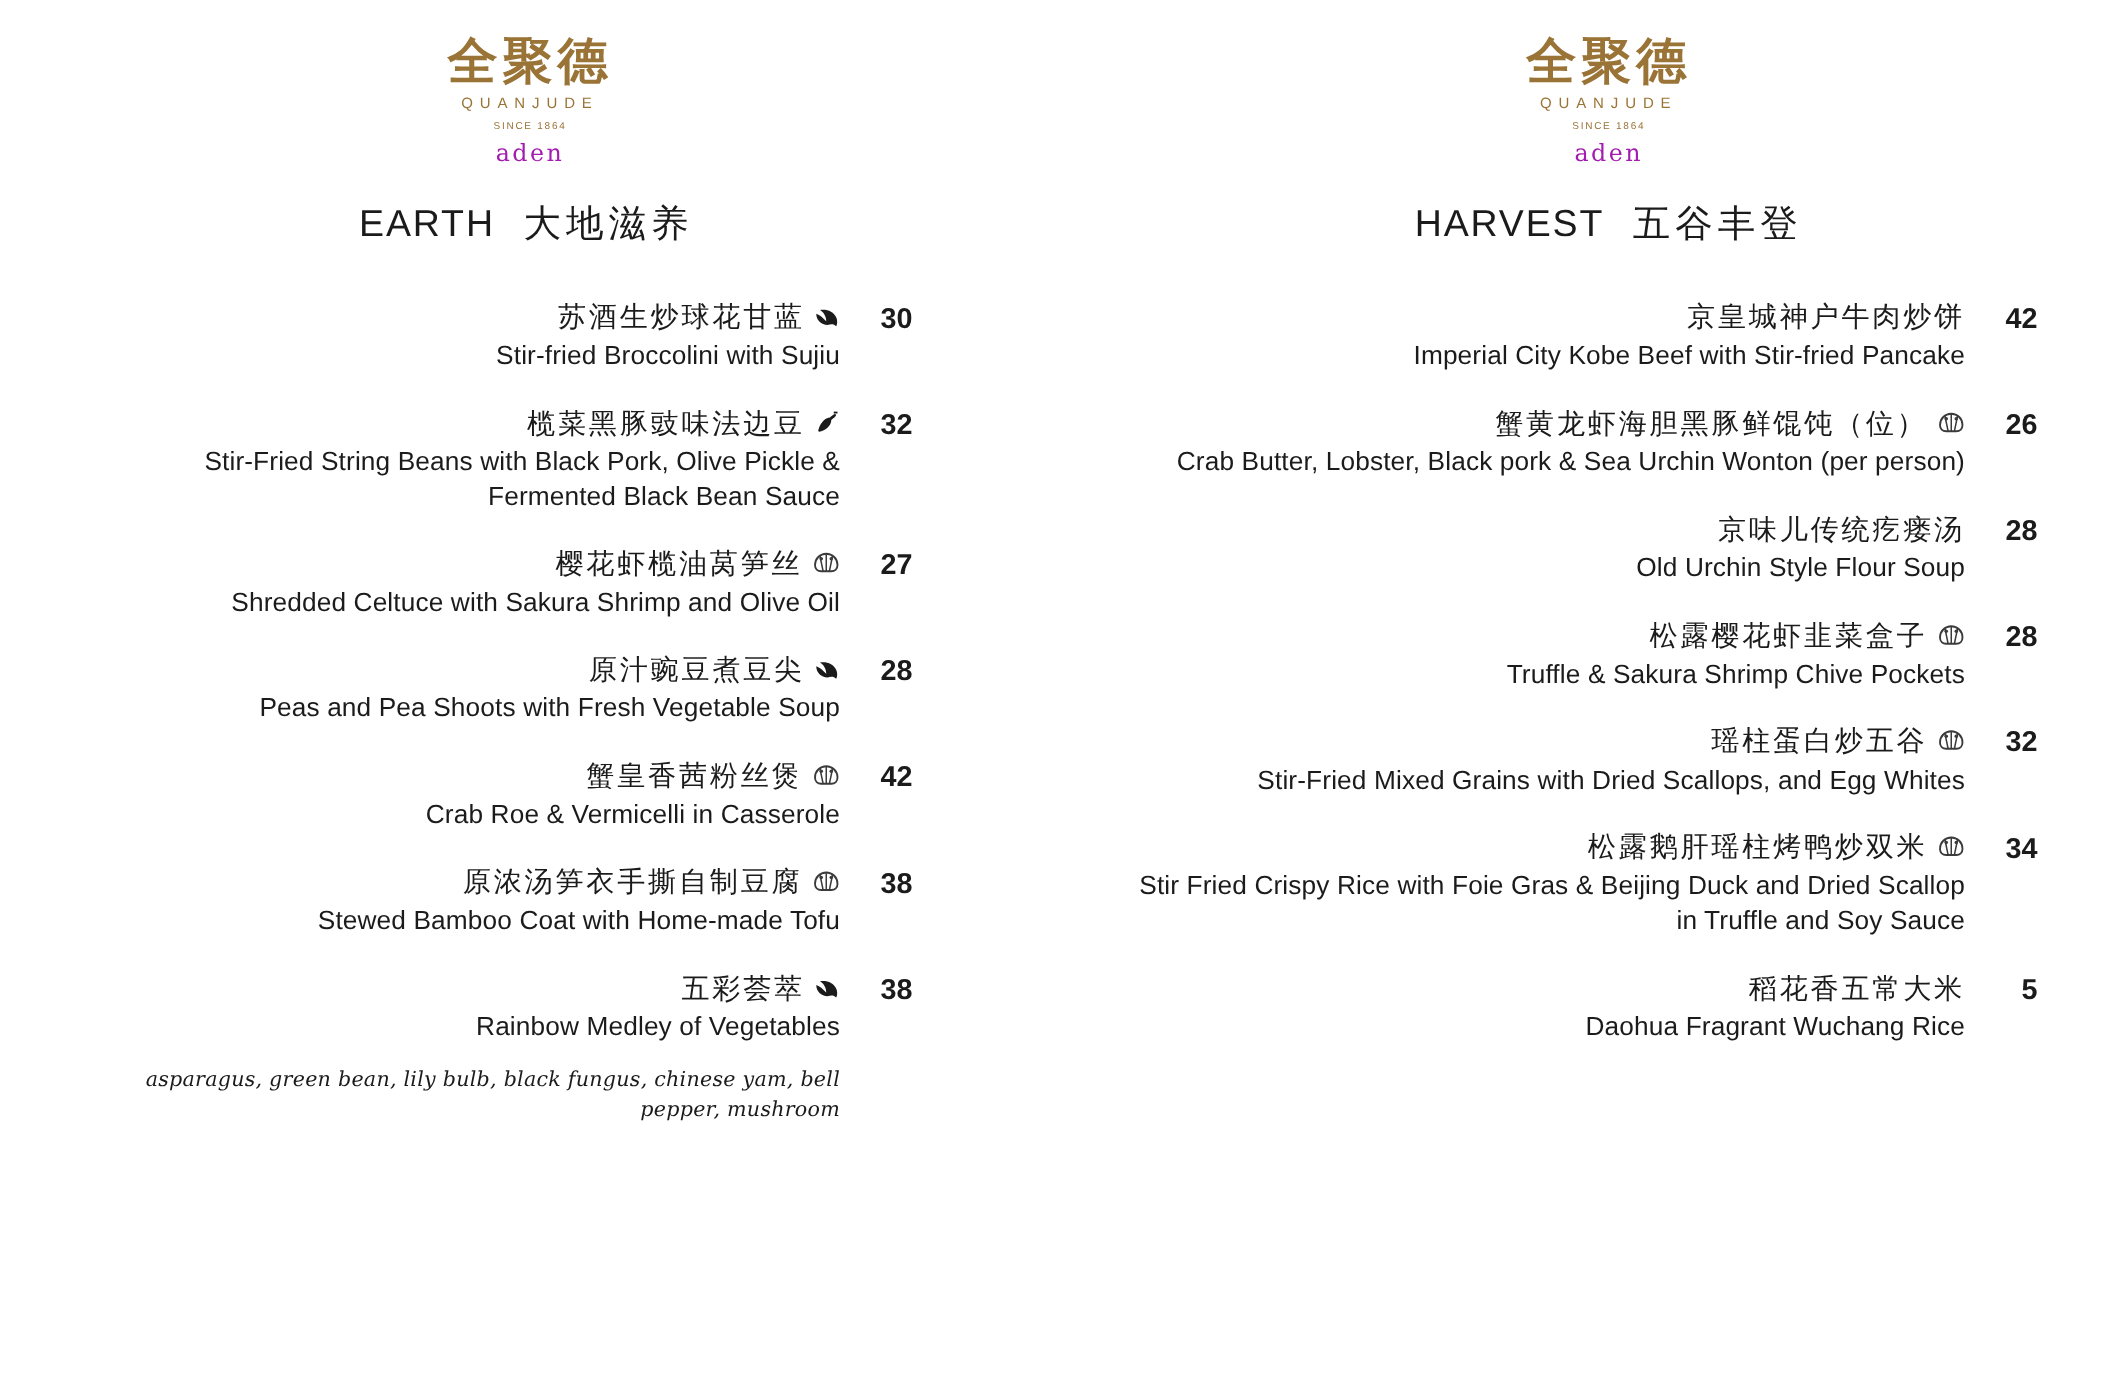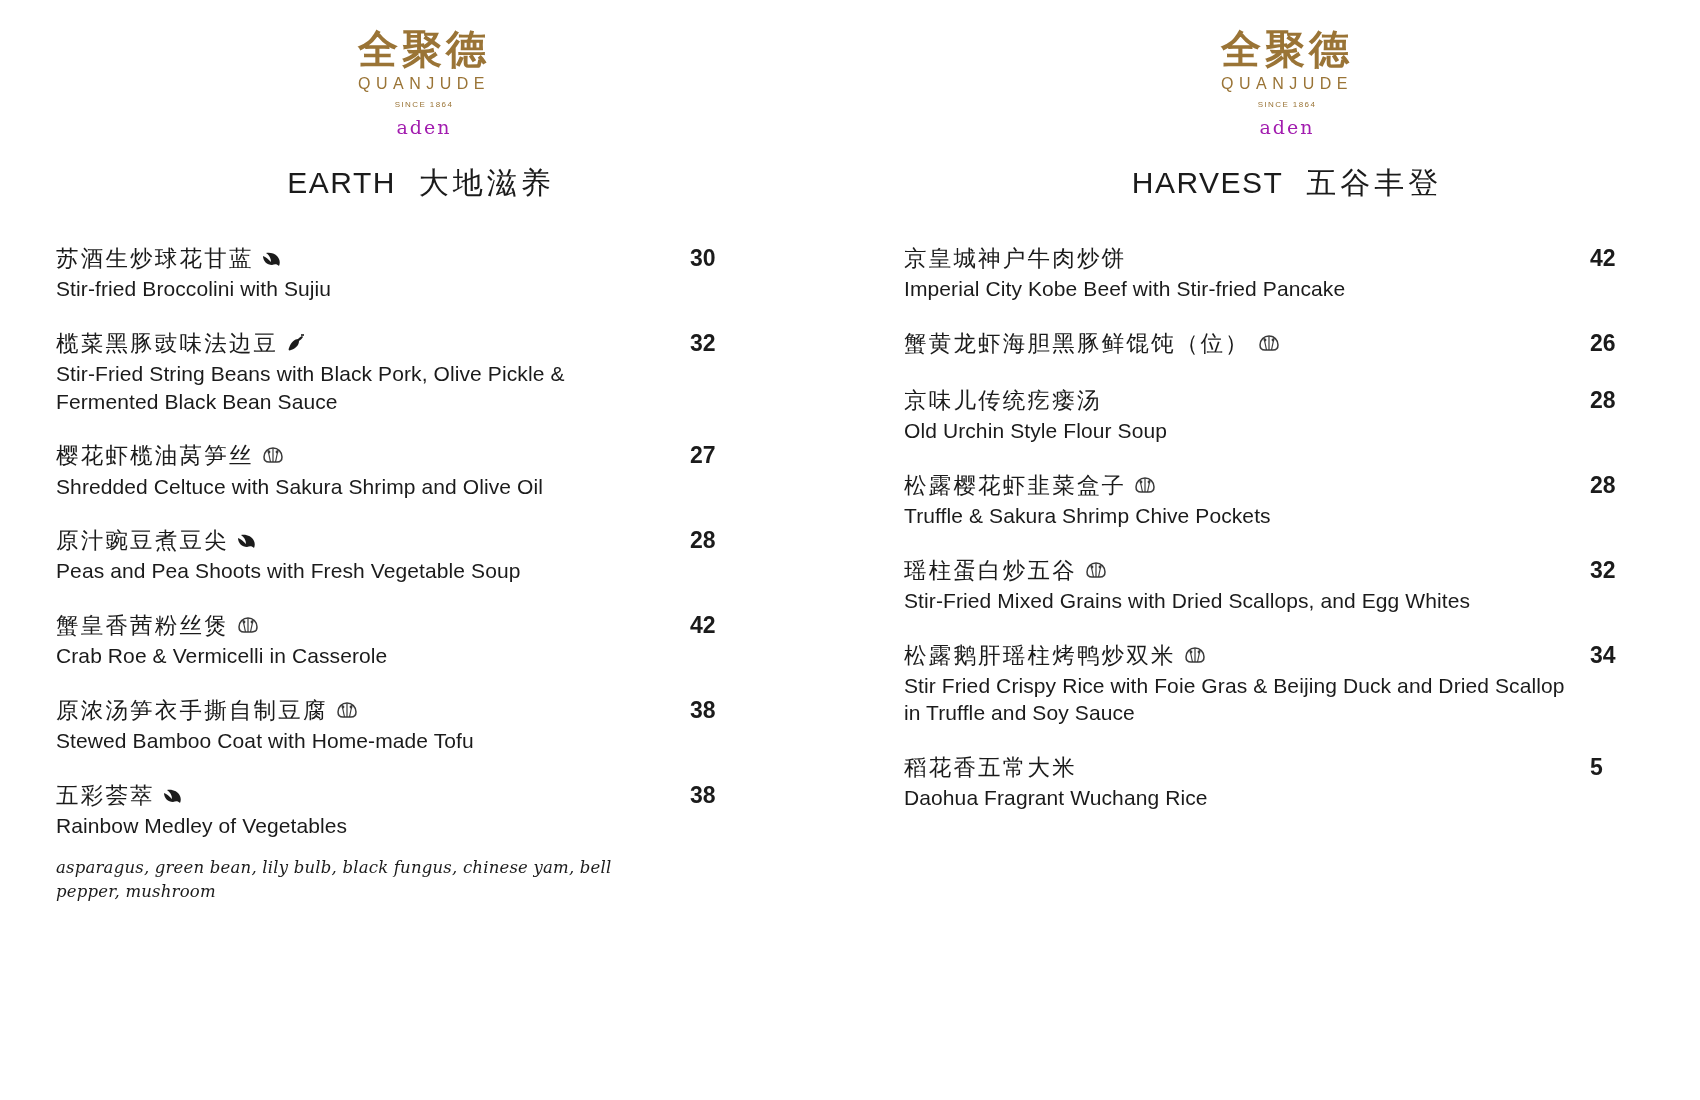--- a/index.html
+++ b/index.html
@@ -36,21 +36,21 @@
   }
   .brand-logo {
     font-family: "DejaVu Serif", serif;
     font-size: 40px;
     letter-spacing: 4px;
     color: #9a7436;
     line-height: 1.05;
     font-weight: 700;
   }
   .brand-name {
-    font-size: 16px;
+    font-size: 12px;
     letter-spacing: 5.5px;
     color: #9a7436;
     margin-top: 5px;
   }
   .brand-since {
     font-size: 8px;
     letter-spacing: 1.4px;
     color: #9a7436;
     margin-top: 7px;
   }
@@ -85,21 +85,21 @@
   .col-left .section-title { margin-left: 56px; }
   .col-right .section-title { margin-left: 40px; }
 
   
   .items { display: block; }
   .item {
     display: flex;
     align-items: flex-start;
     margin-bottom: 26px;
   }
-  .item-body { flex: 1 1 auto; padding-right: 18px; }
+  .item-body { flex: 1 1 auto; padding-right: 18px; text-align: right; }
   .item-zh {
     font-family: "DejaVu Sans", sans-serif;
     font-size: 22.5px;
     letter-spacing: 2.2px;
     line-height: 1.25;
     margin-bottom: 3px;
     white-space: nowrap;
   }
   .item-en {
     font-size: 21px;
@@ -111,21 +111,21 @@
     font-style: italic;
     font-size: 16.5px;
     line-height: 1.45;
     margin-top: 16px;
     letter-spacing: 0.2px;
   }
   .item-price {
     flex: 0 0 auto;
     font-size: 23px;
     font-weight: 700;
-    text-align: left;
+    text-align: right;
     min-width: 40px;
     padding-top: 1px;
   }
   .tag {
     display: inline-block;
     vertical-align: -1px;
     margin-left: 8px;
     line-height: 1;
   }
   .tag svg { display: block; }
@@ -258,20 +258,21 @@
       </div>
 
       <div class="item">
         <div class="item-body">
           <div class="item-zh"><span>蟹黄龙虾海胆黑豚鲜馄饨（位）</span><span class="tag"><svg width="22" height="18" viewBox="0 0 22 18">
                   <path d="M11 2 C16 2 20 6 20 11 C20 14 18 16 15 16 L7 16 C4 16 2 14 2 11 C2 6 6 2 11 2 Z" fill="none" stroke="#3b3b3b" stroke-width="1.5"></path>
                   <path d="M11 2 L11 16 M6 4 L8.5 16 M16 4 L13.5 16" stroke="#3b3b3b" stroke-width="1.2" fill="none"></path>
                   <circle cx="7" cy="6" r="1.4" fill="#3b3b3b"></circle>
                   <circle cx="15" cy="6" r="1.4" fill="#3b3b3b"></circle>
                 </svg></span></div>
+          <div class="item-en">Crab Butter, Lobster, Black pork &amp; Sea Urchin Wonton (per person)</div>
         </div>
         <div class="item-price">26</div>
       </div>
 
       <div class="item">
         <div class="item-body">
           <div class="item-zh"><span>京味儿传统疙瘘汤</span></div>
           <div class="item-en">Old Urchin Style Flour Soup</div>
         </div>
         <div class="item-price">28</div>

